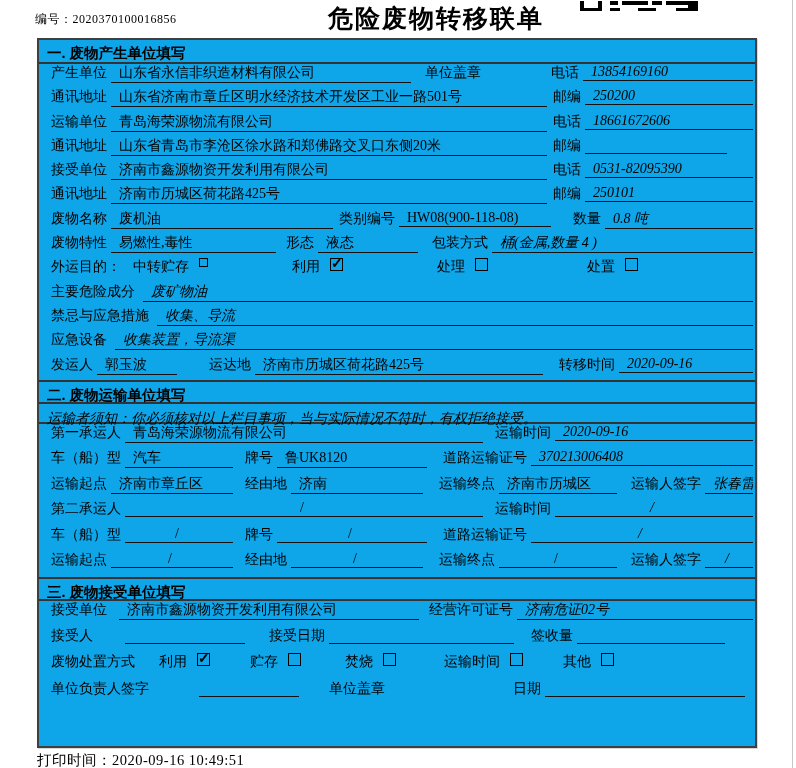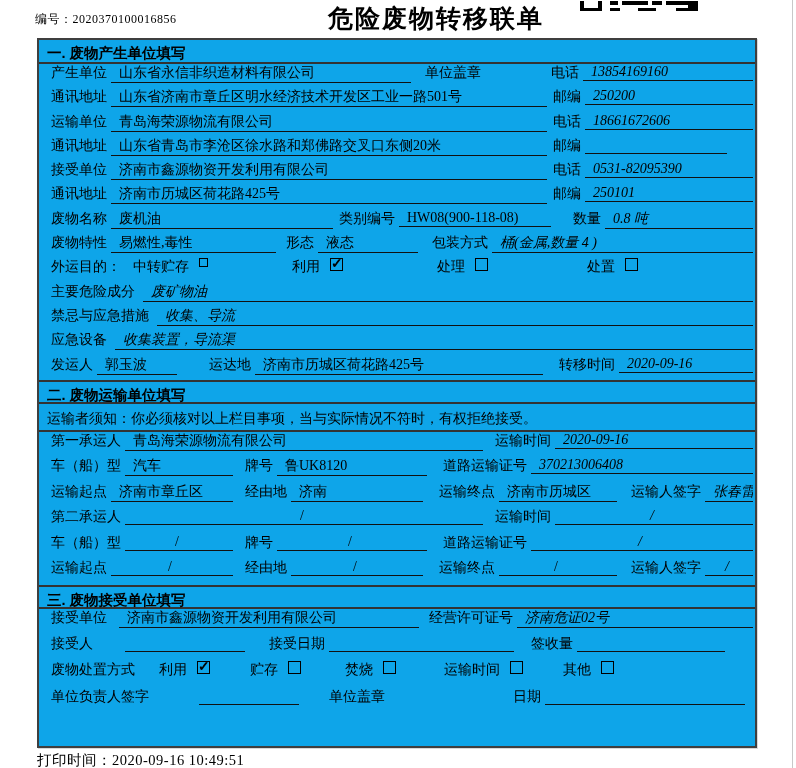--- a/index.html
+++ b/index.html
@@ -27,21 +27,21 @@
     box-shadow:1px 1px 0 #d9d9d9;
     display:flex; flex-direction:column;
   }
   .sec-title {
     font-family:"Liberation Sans","DejaVu Sans",sans-serif;
     font-weight:700; font-size:14.5px;
     padding:4px 6px 2px 8px; height:24px;
     border-bottom:2px solid #333;
   }
   .sec-title.mid { border-top:2px solid #333; }
-  .notice { padding:6px 8px 4px 8px; height:28px; border-bottom:2px solid #333; }
+  .notice { padding:6px 8px 4px 8px; height:20px; border-bottom:2px solid #333;font-style:italic; }
   .row {
     display:flex; align-items:flex-start;
     padding:0 2px 3px 8px; height:24.3px; overflow:hidden;
   }
   .s2row { height:25.5px; }
   .s3row { height:26.3px; }
   .lbl { white-space:nowrap; padding:0 4px; flex:0 0 auto; }
   .v {
     border-bottom:1px solid #111; padding:0 4px 0 8px;
     white-space:nowrap; overflow:hidden; flex:0 0 auto; min-height:17px;

